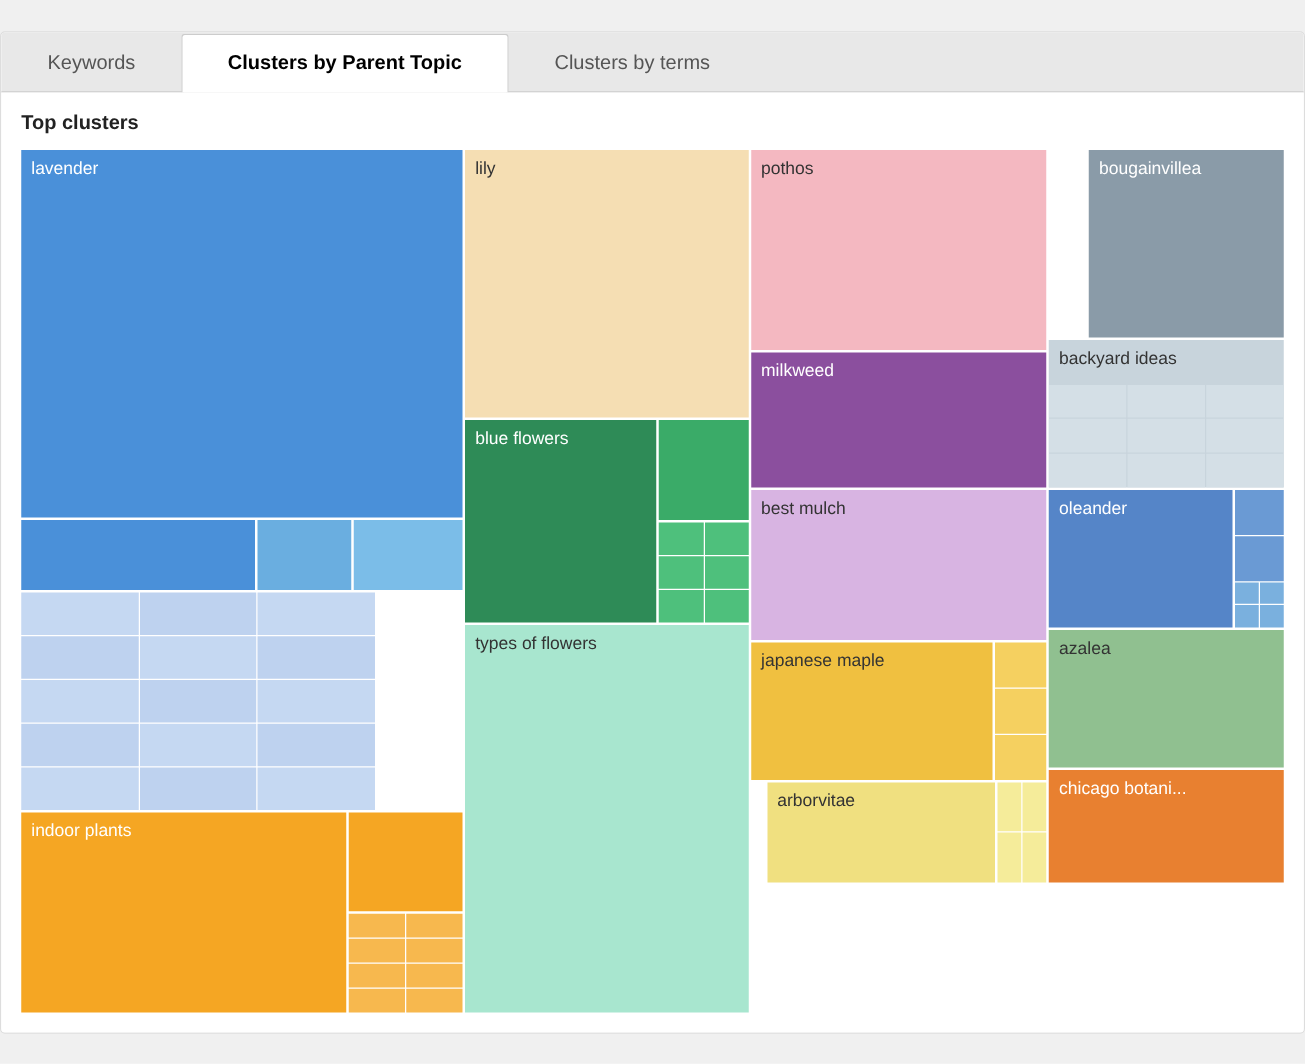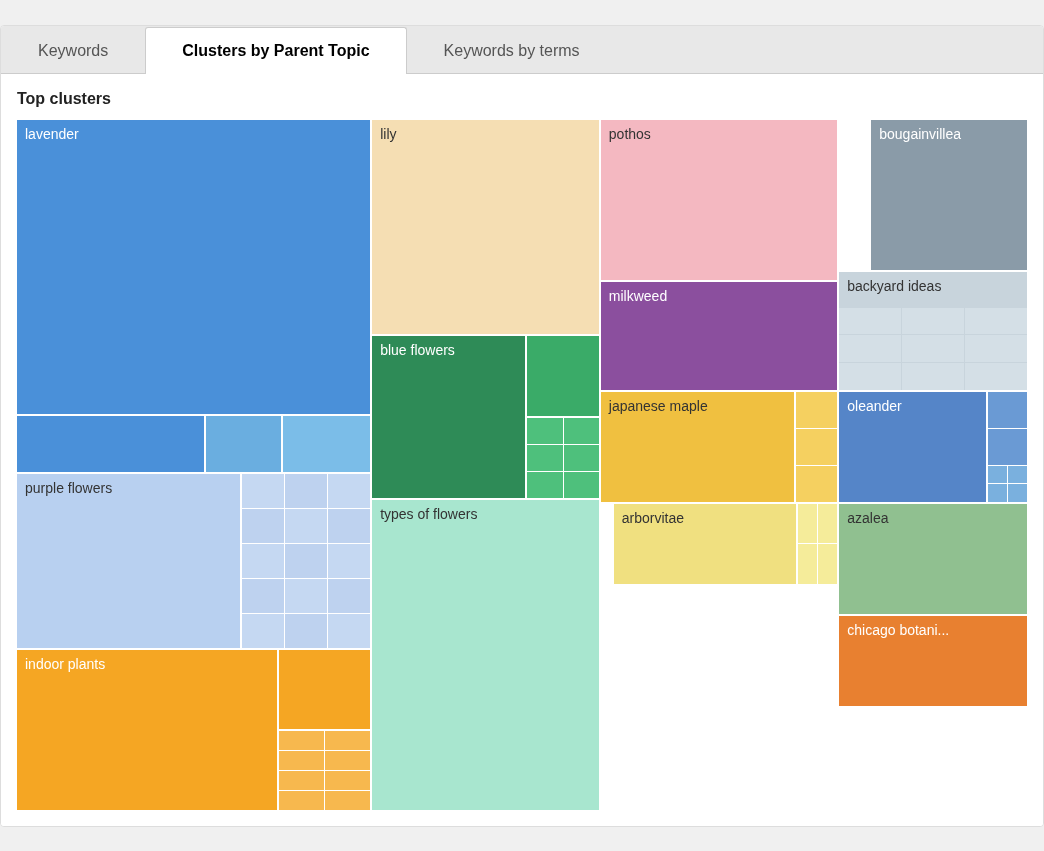--- a/index.html
+++ b/index.html
@@ -289,21 +289,21 @@
 
 <div class="container">
   <div class="tabs">
     <div class="tab">
       <span>Keywords</span>
     </div>
     <div class="tab active">
       <span>Clusters by Parent Topic</span>
     </div>
     <div class="tab">
-      <span>Keywords by terms</span>
+      <span>Clusters by terms</span>
     </div>
   </div>
 
   <div class="content">
     <div class="top-clusters-label">Top clusters</div>
 
     <div class="treemap">
 
       <div class="col1">
 
@@ -311,23 +311,20 @@
           <span class="tm-label white">lavender</span>
         </div>
 
         <div class="lavender-bottom">
           <div class="lavender-b1 tm-cell"></div>
           <div class="lavender-b2 tm-cell"></div>
           <div class="lavender-b3 tm-cell"></div>
         </div>
 
         <div style="display:flex;gap:2px;flex:1;position:relative;min-height:160px;">
-          <div style="background:#b8d0f0;flex:1.4;position:relative;">
-            <span class="tm-label">purple flowers</span>
-          </div>
           <div style="flex:0.8;display:grid;grid-template-columns:1fr 1fr 1fr;grid-template-rows:1fr 1fr 1fr 1fr 1fr;gap:1px;">
             <div style="background:#c5d8f2;"></div>
             <div style="background:#bed2ef;"></div>
             <div style="background:#c5d8f2;"></div>
             <div style="background:#bed2ef;"></div>
             <div style="background:#c5d8f2;"></div>
             <div style="background:#bed2ef;"></div>
             <div style="background:#c5d8f2;"></div>
             <div style="background:#bed2ef;"></div>
             <div style="background:#c5d8f2;"></div>
@@ -392,20 +389,23 @@
       <div class="col3">
 
         <div class="pothos tm-cell">
           <span class="tm-label">pothos</span>
         </div>
 
         <div class="milkweed tm-cell">
           <span class="tm-label white">milkweed</span>
         </div>
 
+        <div class="best-mulch tm-cell">
+          <span class="tm-label">best mulch</span>
+        </div>
 
         <div class="japanese-maple-row">
           <div class="japanese-main tm-cell">
             <span class="tm-label">japanese maple</span>
           </div>
           <div class="japanese-right">
             <div class="jap-sub"></div>
             <div class="jap-sub"></div>
             <div class="jap-sub"></div>
           </div>

